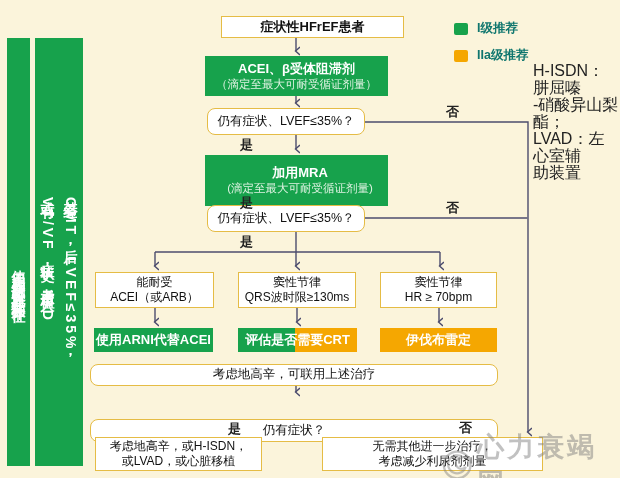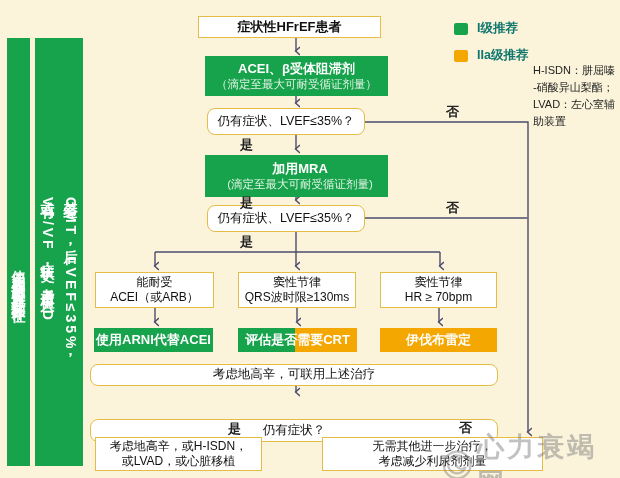--- a/index.html
+++ b/index.html
@@ -44,21 +44,21 @@
 
   
   .legend-row{ position:absolute; display:flex; align-items:center; gap:9px; }
   .swatch{ width:14px; height:12px; border-radius:2px; }
   .sw-green{ background:#17A24C; } .sw-orange{ background:#F5A701; }
   .legend-label{ font-size:12.5px; font-weight:bold; color:#0f766e; }
 
   
   .note{
     position:absolute; left:533px; top:62px; width:86px;
-    font-size:11px; line-height:17px; color:#222; white-space:pre-line;
+    font-size:16px; line-height:17px; color:#222; white-space:pre-line;
   }
 
   
   .watermark{
     position:absolute; left:441px; top:429px; display:flex; align-items:center;
     gap:4px; pointer-events:none;
   }
   .wm-text{
     font-size:27px; letter-spacing:3px; color:rgba(125,125,125,0.48); font-weight:bold;
   }
@@ -110,34 +110,34 @@
   <div class="legend-row" style="left:454px; top:47px;">
     <span class="swatch sw-orange"></span>
     <span class="legend-label">IIa级推荐</span>
   </div>
 
   <div class="note">H-ISDN：肼屈嗪
 -硝酸异山梨酯；
 LVAD：左心室辅
 助装置</div>
 
-  <div class="box white bold f13" style="left:198px; top:16px;  width:183px; height:22px;">
+  <div class="box white bold f13" style="left:221px; top:16px;  width:183px; height:22px;">
     <span>症状性HFrEF患者</span>
   </div>
 
   <div class="box green" style="left:205px; top:56px; width:183px; height:40px;">
     <span class="bold f13">ACEI、β受体阻滞剂</span>
     <span class="sub">（滴定至最大可耐受循证剂量）</span>
   </div>
 
   <div class="box white f125" style="left:207px; top:108px; width:158px; height:27px;">
     <span>仍有症状、LVEF≤35%？</span>
   </div>
 
-  <div class="box green" style="left:205px; top:155px; width:183px; height:42px;padding-left:7px;">
+  <div class="box green" style="left:205px; top:155px; width:183px; height:51px;padding-left:7px;">
     <span class="bold f13">加用MRA</span>
     <span class="sub">(滴定至最大可耐受循证剂量)</span>
   </div>
 
   <div class="box white f125" style="left:207px; top:205px; width:158px; height:27px;">
     <span>仍有症状、LVEF≤35%？</span>
   </div>
 
   <div class="box white f12" style="left:95px; top:272px; width:119px; height:36px;">
     <span>能耐受</span>

